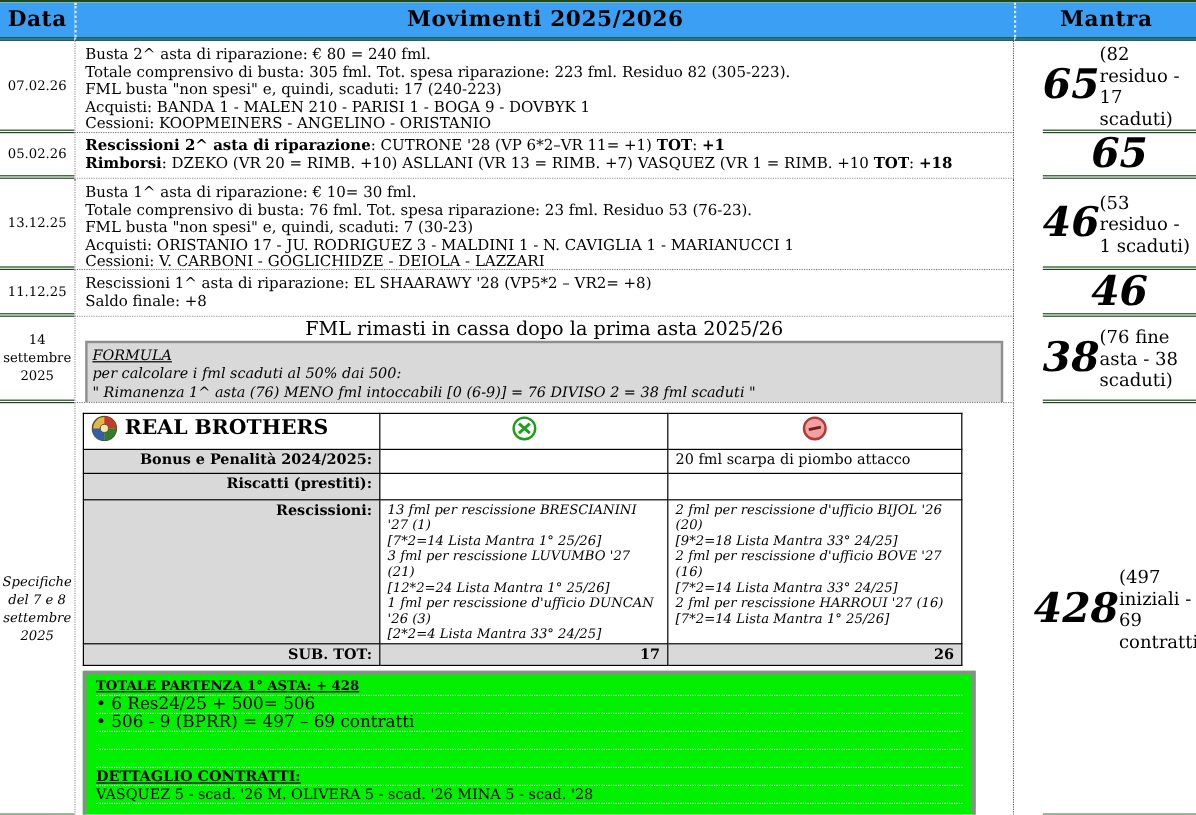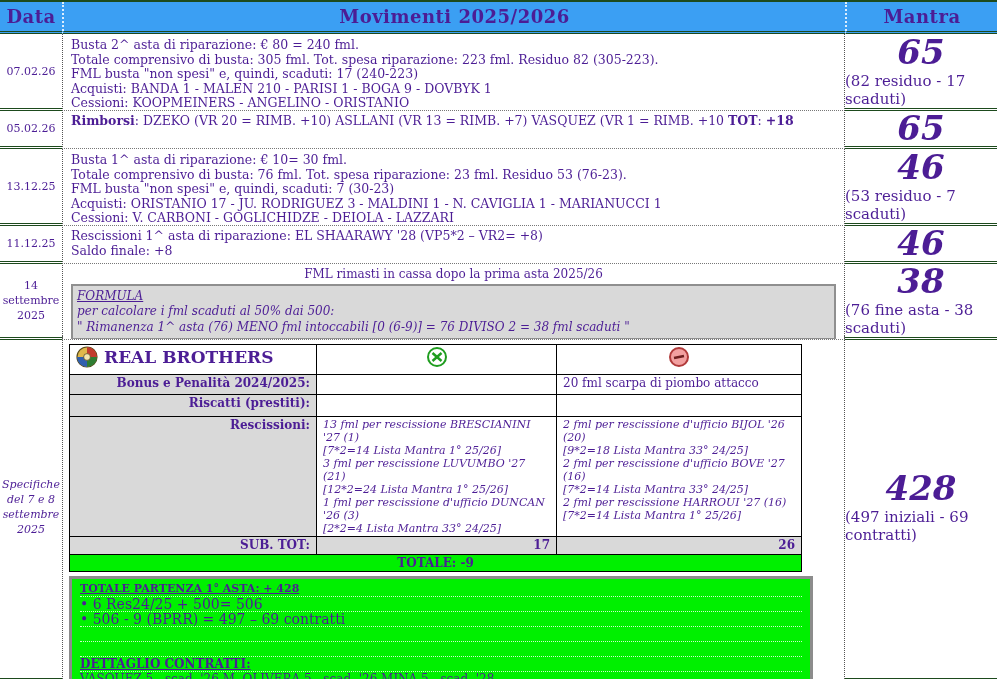--- a/index.html
+++ b/index.html
@@ -1,18 +1,18 @@
 <!DOCTYPE html>
 <html><head>
 <meta charset="utf-8">
 <style>
   html,body{margin:0;padding:0;background:#fff;}
   .sheet{
     width:997px;height:679px;box-sizing:border-box;
-    font-family:"DejaVu Serif", serif;color:#4c1d95;background:#fff;
+    font-family:"DejaVu Serif", serif;color:#000000;background:#fff;
     border-top:2px solid #1d4a1d;overflow:hidden;
   }
   .row{display:grid;grid-template-columns:62px 783px 152px;box-sizing:border-box;}
   .row>div{box-sizing:border-box;}
 
   
   .hrow{height:32px;}
   .hcell{
     background:#3b9ff3;display:flex;align-items:center;justify-content:center;
     font-weight:bold;font-size:18px;letter-spacing:.5px;
@@ -24,34 +24,35 @@
   .dcell{
     display:flex;flex-direction:column;align-items:center;justify-content:center;
     font-size:11px;text-align:center;line-height:15px;
     border-bottom:3px double #1d4a1d;
   }
   .mcell{
     border-left:1px dotted #555;border-right:1px dotted #555;border-bottom:1px dotted #777;
     padding:4px 8px 2px 8px;font-size:12.5px;line-height:14.5px;overflow:hidden;
   }
   .ccell{
-    display:flex;flex-direction:column;align-items:center;justify-content:center;
+    display:flex;align-items:center;justify-content:center;
     border-bottom:3px double #1d4a1d;
+    margin-left:24px;
   }
   .cassa-num{font-size:34px;font-weight:bold;font-style:italic;line-height:36px;}
   .cassa-note{font-size:15px;margin-top:2px;}
 
   .r1{height:76px;}.r2{height:39px;}.r3{height:76px;}.r4{height:38px;}
   .r5{height:73px;}.r6{height:345px;}
 
   .line{min-height:13px;}
   .sb{font-weight:bold;} .si{font-style:italic;} .su{text-decoration:underline;}
 
   
-  .caption{text-align:center;font-size:12px;margin-bottom:2px;}
+  .caption{text-align:center;font-size:16px;margin-bottom:2px;}
   .formula-box{
     background:#d9d9d9;border:2px solid #8f8f8f;
     padding:3px 4px;font-size:12px;line-height:15.5px;
   }
 
   
   .innertable{
     border-collapse:collapse;margin:8px 0 0 6px;width:732px;table-layout:fixed;
     font-size:12px;
   }
@@ -112,41 +113,42 @@
       <div class="cassa-num">65</div>
       <div class="cassa-note">(82 residuo - 17 scaduti)</div>
     </div>
   </div>
 
   <div class="row r2">
     <div class="dcell">
         <div class="line"><span>05.02.26</span></div>
       </div>
     <div class="mcell">
+        <div class="line"><span class="sb">Rescissioni 2^ asta di riparazione</span><span>: CUTRONE '28 (VP 6*2–VR 11= +1) </span><span class="sb">TOT</span><span>: </span><span class="sb">+1</span></div>
         <div class="line"><span class="sb">Rimborsi</span><span>: DZEKO (VR 20 = RIMB. +10) ASLLANI (VR 13 = RIMB. +7) VASQUEZ (VR 1 = RIMB. +10  </span><span class="sb">TOT</span><span>: </span><span class="sb">+18</span></div>
       </div>
     <div class="ccell">
       <div class="cassa-num">65</div>
     </div>
   </div>
 
   <div class="row r3">
     <div class="dcell">
         <div class="line"><span>13.12.25</span></div>
       </div>
     <div class="mcell">
         <div class="line"><span>Busta 1^ asta di riparazione: € 10= 30 fml.</span></div>
         <div class="line"><span>Totale comprensivo di busta: 76 fml. Tot. spesa riparazione: 23 fml. Residuo 53 (76-23).</span></div>
         <div class="line"><span>FML busta "non spesi" e, quindi, scaduti: 7 (30-23)</span></div>
         <div class="line"><span>Acquisti: ORISTANIO 17 -  JU. RODRIGUEZ 3 - MALDINI 1 - N. CAVIGLIA 1 - MARIANUCCI 1</span></div>
         <div class="line"><span>Cessioni: V. CARBONI - GOGLICHIDZE - DEIOLA - LAZZARI</span></div>
       </div>
     <div class="ccell">
       <div class="cassa-num">46</div>
-      <div class="cassa-note">(53 residuo - 7 scaduti)</div>
+      <div class="cassa-note">(53 residuo - 1 scaduti)</div>
     </div>
   </div>
 
   <div class="row r4">
     <div class="dcell">
         <div class="line"><span>11.12.25</span></div>
       </div>
     <div class="mcell">
         <div class="line"><span>Rescissioni 1^ asta di riparazione: EL SHAARAWY '28 (VP5*2 – VR2= +8)</span></div>
         <div class="line"><span>Saldo finale: +8</span></div>
@@ -252,23 +254,20 @@
                 <div class="line"><span>[7*2=14 Lista Mantra 33° 24/25]</span></div>
                 <div class="line"><span>2 fml per rescissione HARROUI '27 (16)</span></div>
                 <div class="line"><span>[7*2=14 Lista Mantra 1° 25/26]</span></div>
               </td>
         </tr>
         <tr class="t-subtot">
           <td style="text-align:right;">SUB. TOT:</td>
           <td class="num">17</td>
           <td class="num">26</td>
         </tr>
-        <tr>
-          <td colspan="3" class="t-totale">TOTALE: -9</td>
-        </tr>
       </tbody>
         </table>
 
       <div class="greenbox">
           <div class="line"><span class="sb su">TOTALE PARTENZA 1° ASTA: + 428</span></div>
           <div class="line"><span>• 6 Res24/25 + 500= 506</span></div>
           <div class="line"><span>• 506 - 9 (BPRR) = 497  – 69 contratti</span></div>
           <div class="line"><span></span></div>
           <div class="line"><span></span></div>
           <div class="line"><span class="sb su">DETTAGLIO CONTRATTI:</span></div>

